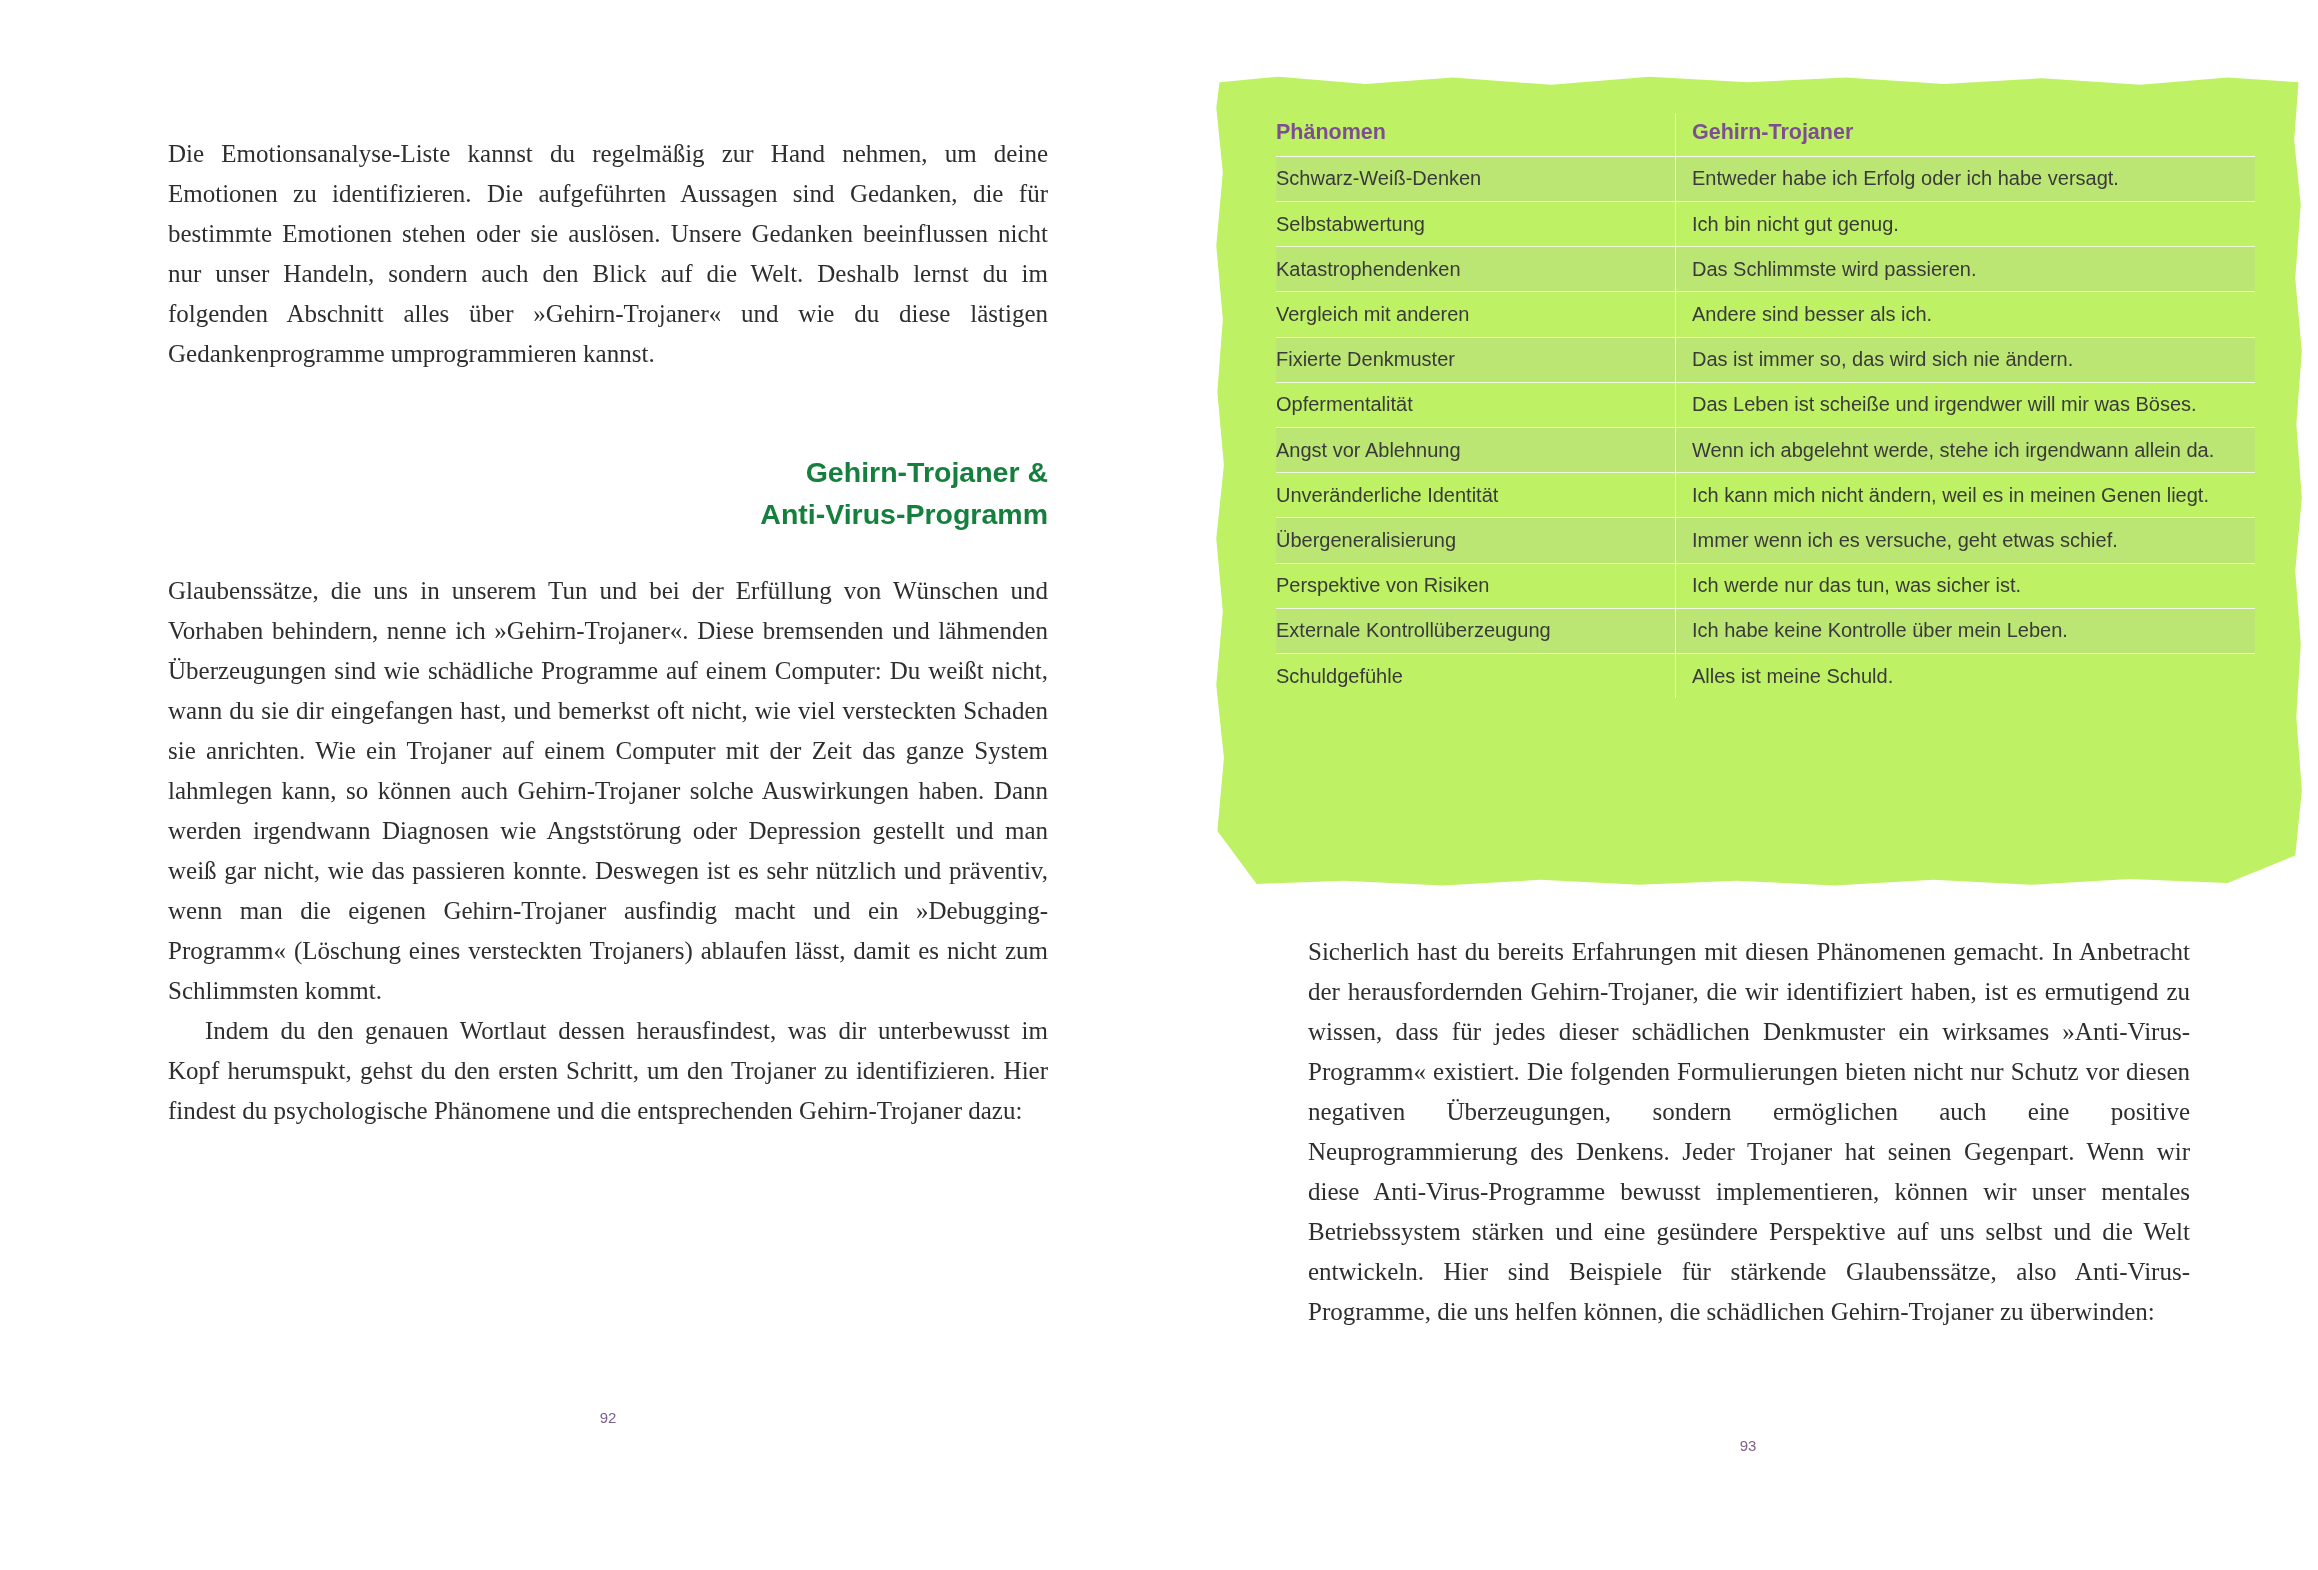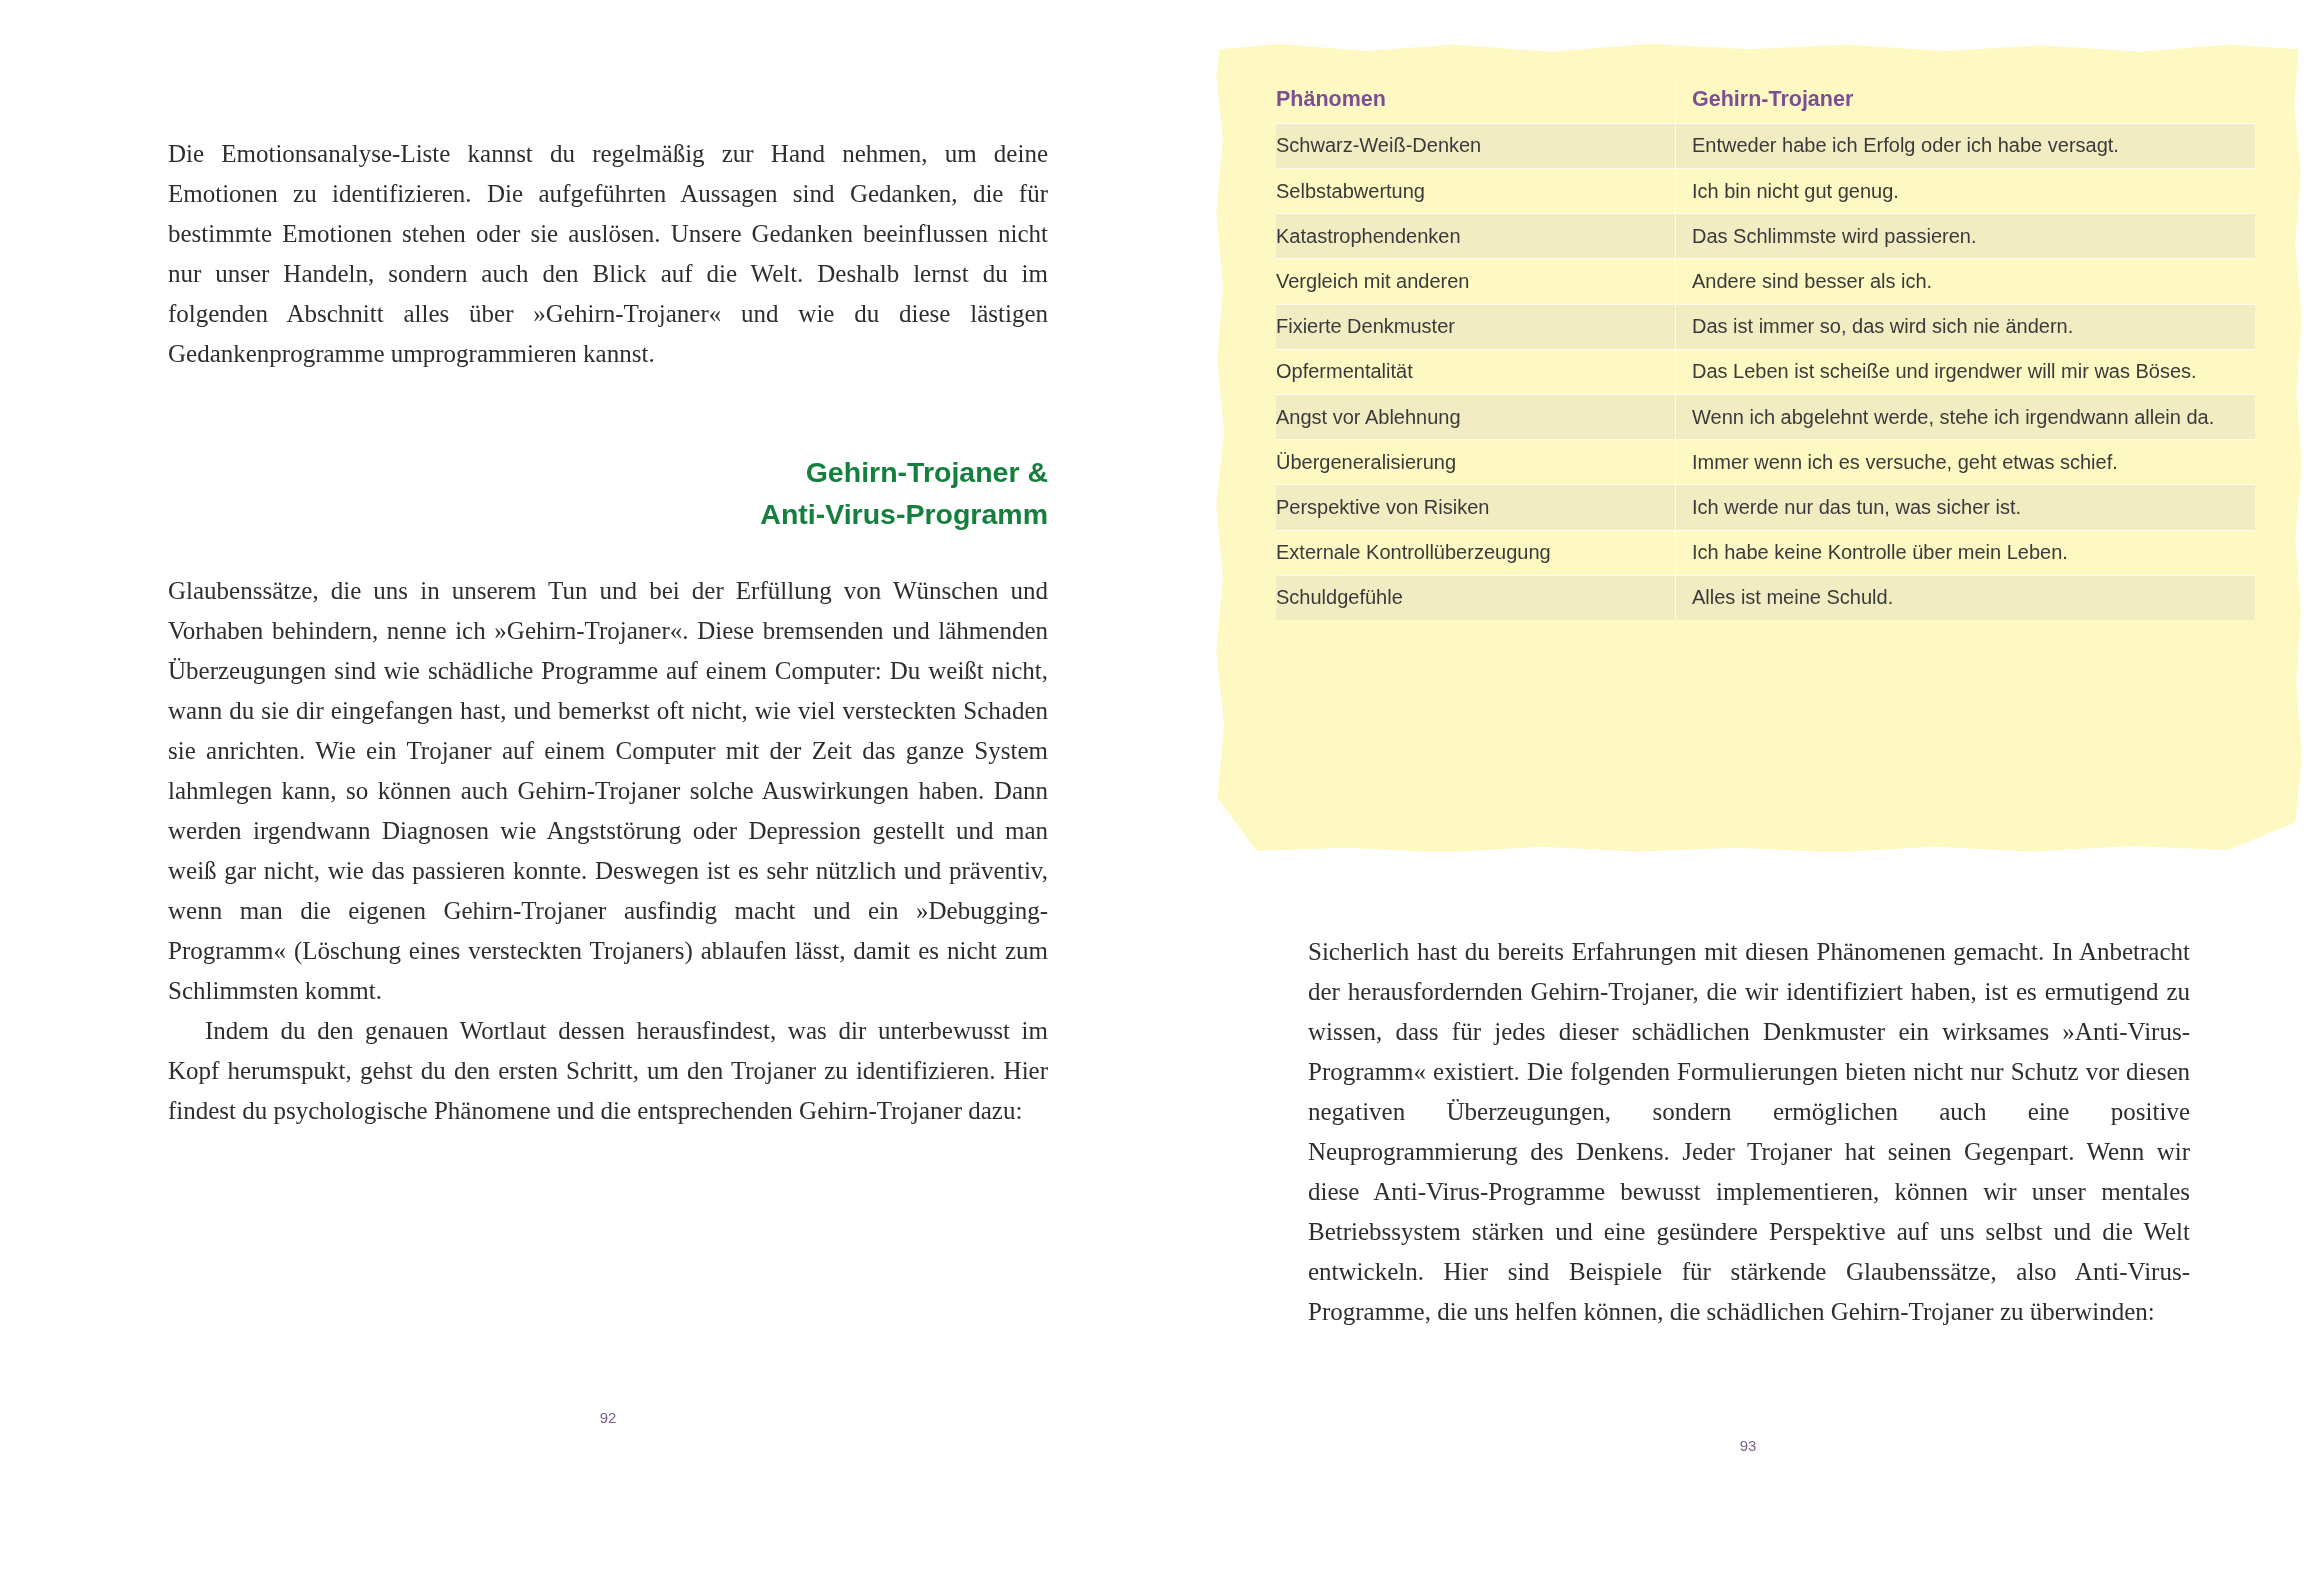--- a/index.html
+++ b/index.html
@@ -32,23 +32,23 @@
   .page-number {
     position: absolute; width: 880px; top: 1409px;
     font-family: "Liberation Sans", sans-serif;
     font-size: 15px; text-align: center; color: #7d5f8a;
   }
   .page-number.left  { left: 168px; }
   .page-number.right { left: 1308px; margin-top: 28px; }
 
   
   .swatch {
-    position: absolute; left: 1213px; top: 42px;
+    position: absolute; left: 1213px; top: 75px;
     width: 1091px; height: 813px;
-    background: #fef9c3;
+    background: #bef264;
     padding: 38px 49px 0 63px;
     clip-path: polygon(
       0.6% 0.9%, 6% 0.2%, 14% 1.1%, 22% 0.3%, 31% 1.2%, 40% 0.2%, 49% 0.9%,
       58% 0.3%, 67% 1.1%, 76% 0.4%, 85% 1.2%, 93% 0.3%, 99.5% 0.9%,
       99.1% 8%, 99.7% 16%, 99.2% 25%, 99.8% 34%, 99.3% 43%, 99.8% 52%,
       99.2% 61%, 99.7% 70%, 99.3% 79%, 99.8% 88%, 99.2% 96%,
       93% 99.4%, 84% 98.9%, 75% 99.6%, 66% 99.0%, 57% 99.7%, 48% 99.1%,
       39% 99.6%, 30% 99.0%, 21% 99.7%, 12% 99.1%, 4% 99.5%,
       0.4% 93%, 1.0% 84%, 0.3% 75%, 0.9% 66%, 0.3% 57%, 1.0% 48%,
       0.4% 39%, 0.9% 30%, 0.3% 21%, 0.9% 12%, 0.3% 4%
@@ -150,20 +150,24 @@
   <tr class="table-row">
     <td>Opfermentalität</td>
     <td>Das Leben ist scheiße und irgendwer will mir was Böses.</td>
   </tr>
 
   <tr class="table-row">
     <td>Angst vor Ablehnung</td>
     <td>Wenn ich abgelehnt werde, stehe ich irgendwann allein da.</td>
   </tr>
 
+  <tr class="table-row">
+    <td>Unveränderliche Identität</td>
+    <td>Ich kann mich nicht ändern, weil es in meinen Genen liegt.</td>
+  </tr>
 
   <tr class="table-row">
     <td>Übergeneralisierung</td>
     <td>Immer wenn ich es versuche, geht etwas schief.</td>
   </tr>
 
   <tr class="table-row">
     <td>Perspektive von Risiken</td>
     <td>Ich werde nur das tun, was sicher ist.</td>
   </tr>

